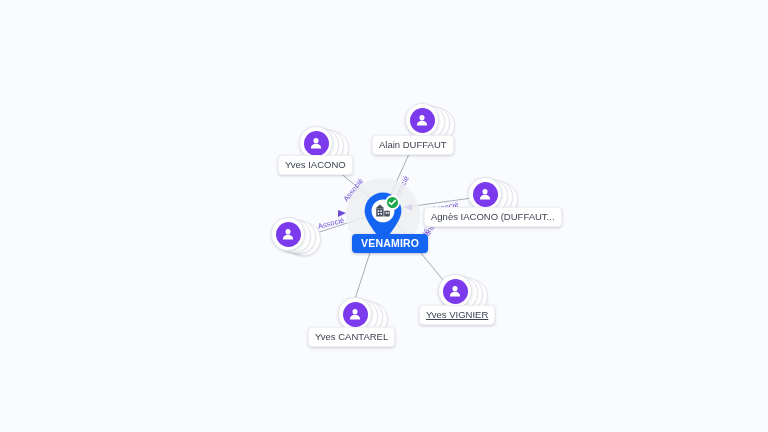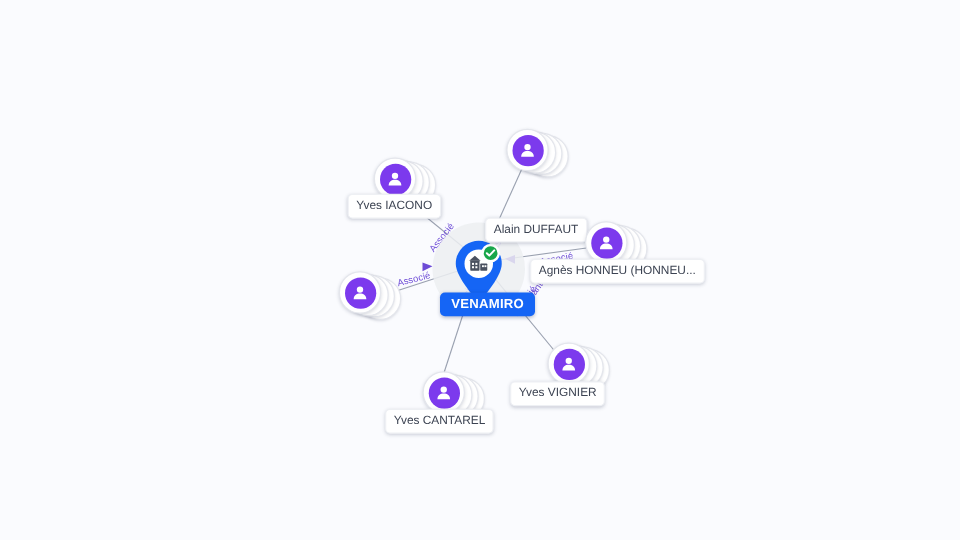--- a/index.html
+++ b/index.html
@@ -195,21 +195,21 @@
     <div class="stack-card stack-c3"></div>
     <div class="avatar-ring">
       <div class="avatar-circle">
         <svg width="14" height="14" viewBox="0 0 16 16">
           <circle cx="8" cy="5.3" r="2.9" fill="#ffffff"></circle>
           <path d="M2.2 14.2 C2.2 10.6 4.8 8.9 8 8.9 C11.2 8.9 13.8 10.6 13.8 14.2 Z" fill="#ffffff"></path>
         </svg>
       </div>
     </div>
   </div>
-  <div class="person-label" style="left:388px; top:135px;margin-top:39px;">Alain DUFFAUT</div>
+  <div class="person-label" style="left:372px; top:135px;">Alain DUFFAUT</div>
 
   <div class="person-node" style="left:299px; top:126px;">
     <div class="stack-card stack-c1"></div>
     <div class="stack-card stack-c2"></div>
     <div class="stack-card stack-c3"></div>
     <div class="avatar-ring">
       <div class="avatar-circle">
         <svg width="14" height="14" viewBox="0 0 16 16">
           <circle cx="8" cy="5.3" r="2.9" fill="#ffffff"></circle>
           <path d="M2.2 14.2 C2.2 10.6 4.8 8.9 8 8.9 C11.2 8.9 13.8 10.6 13.8 14.2 Z" fill="#ffffff"></path>
@@ -225,21 +225,21 @@
     <div class="stack-card stack-c3"></div>
     <div class="avatar-ring">
       <div class="avatar-circle">
         <svg width="14" height="14" viewBox="0 0 16 16">
           <circle cx="8" cy="5.3" r="2.9" fill="#ffffff"></circle>
           <path d="M2.2 14.2 C2.2 10.6 4.8 8.9 8 8.9 C11.2 8.9 13.8 10.6 13.8 14.2 Z" fill="#ffffff"></path>
         </svg>
       </div>
     </div>
   </div>
-  <div class="person-label" style="left:424px; top:207px;">Agnès HONNEU (HONNEU...</div>
+  <div class="person-label" style="left:424px; top:207px;">Agnès IACONO (DUFFAUT...</div>
 
   <div class="person-node" style="left:271px; top:217px;">
     <div class="stack-card stack-c1"></div>
     <div class="stack-card stack-c2"></div>
     <div class="stack-card stack-c3"></div>
     <div class="avatar-ring">
       <div class="avatar-circle">
         <svg width="14" height="14" viewBox="0 0 16 16">
           <circle cx="8" cy="5.3" r="2.9" fill="#ffffff"></circle>
           <path d="M2.2 14.2 C2.2 10.6 4.8 8.9 8 8.9 C11.2 8.9 13.8 10.6 13.8 14.2 Z" fill="#ffffff"></path>
@@ -269,15 +269,15 @@
     <div class="stack-card stack-c3"></div>
     <div class="avatar-ring">
       <div class="avatar-circle">
         <svg width="14" height="14" viewBox="0 0 16 16">
           <circle cx="8" cy="5.3" r="2.9" fill="#ffffff"></circle>
           <path d="M2.2 14.2 C2.2 10.6 4.8 8.9 8 8.9 C11.2 8.9 13.8 10.6 13.8 14.2 Z" fill="#ffffff"></path>
         </svg>
       </div>
     </div>
   </div>
-  <div class="person-label" style="left:408px; top:305px;">Yves VIGNIER</div>
+  <div class="person-label" style="left:419px; top:305px;text-decoration:underline;">Yves VIGNIER</div>
 
 </div>
 
 </body></html>

